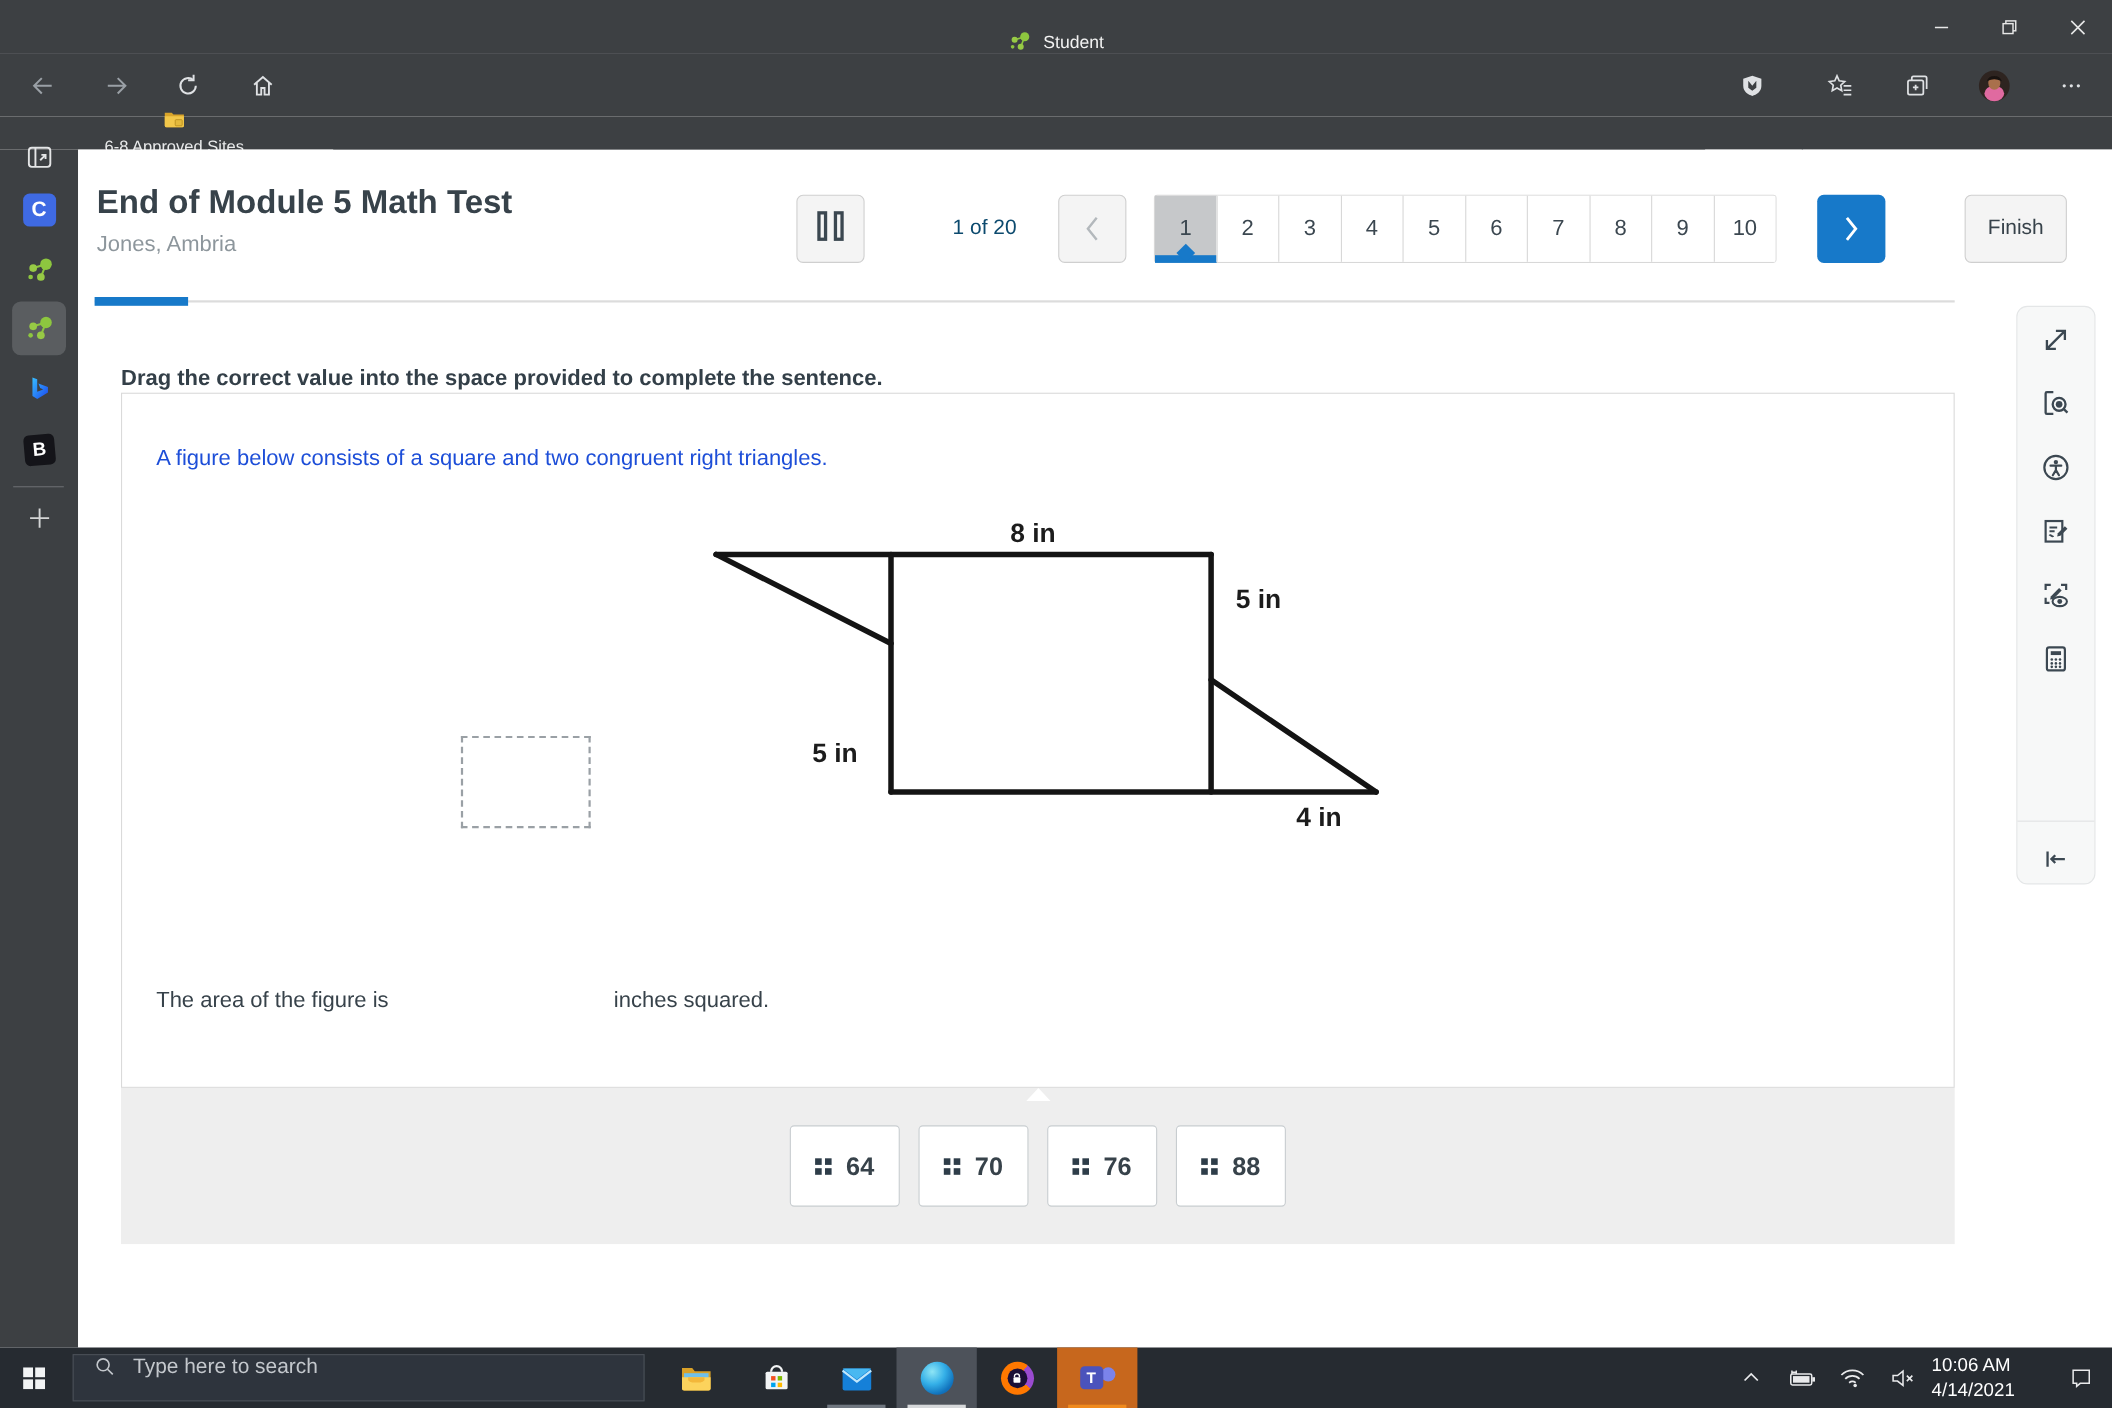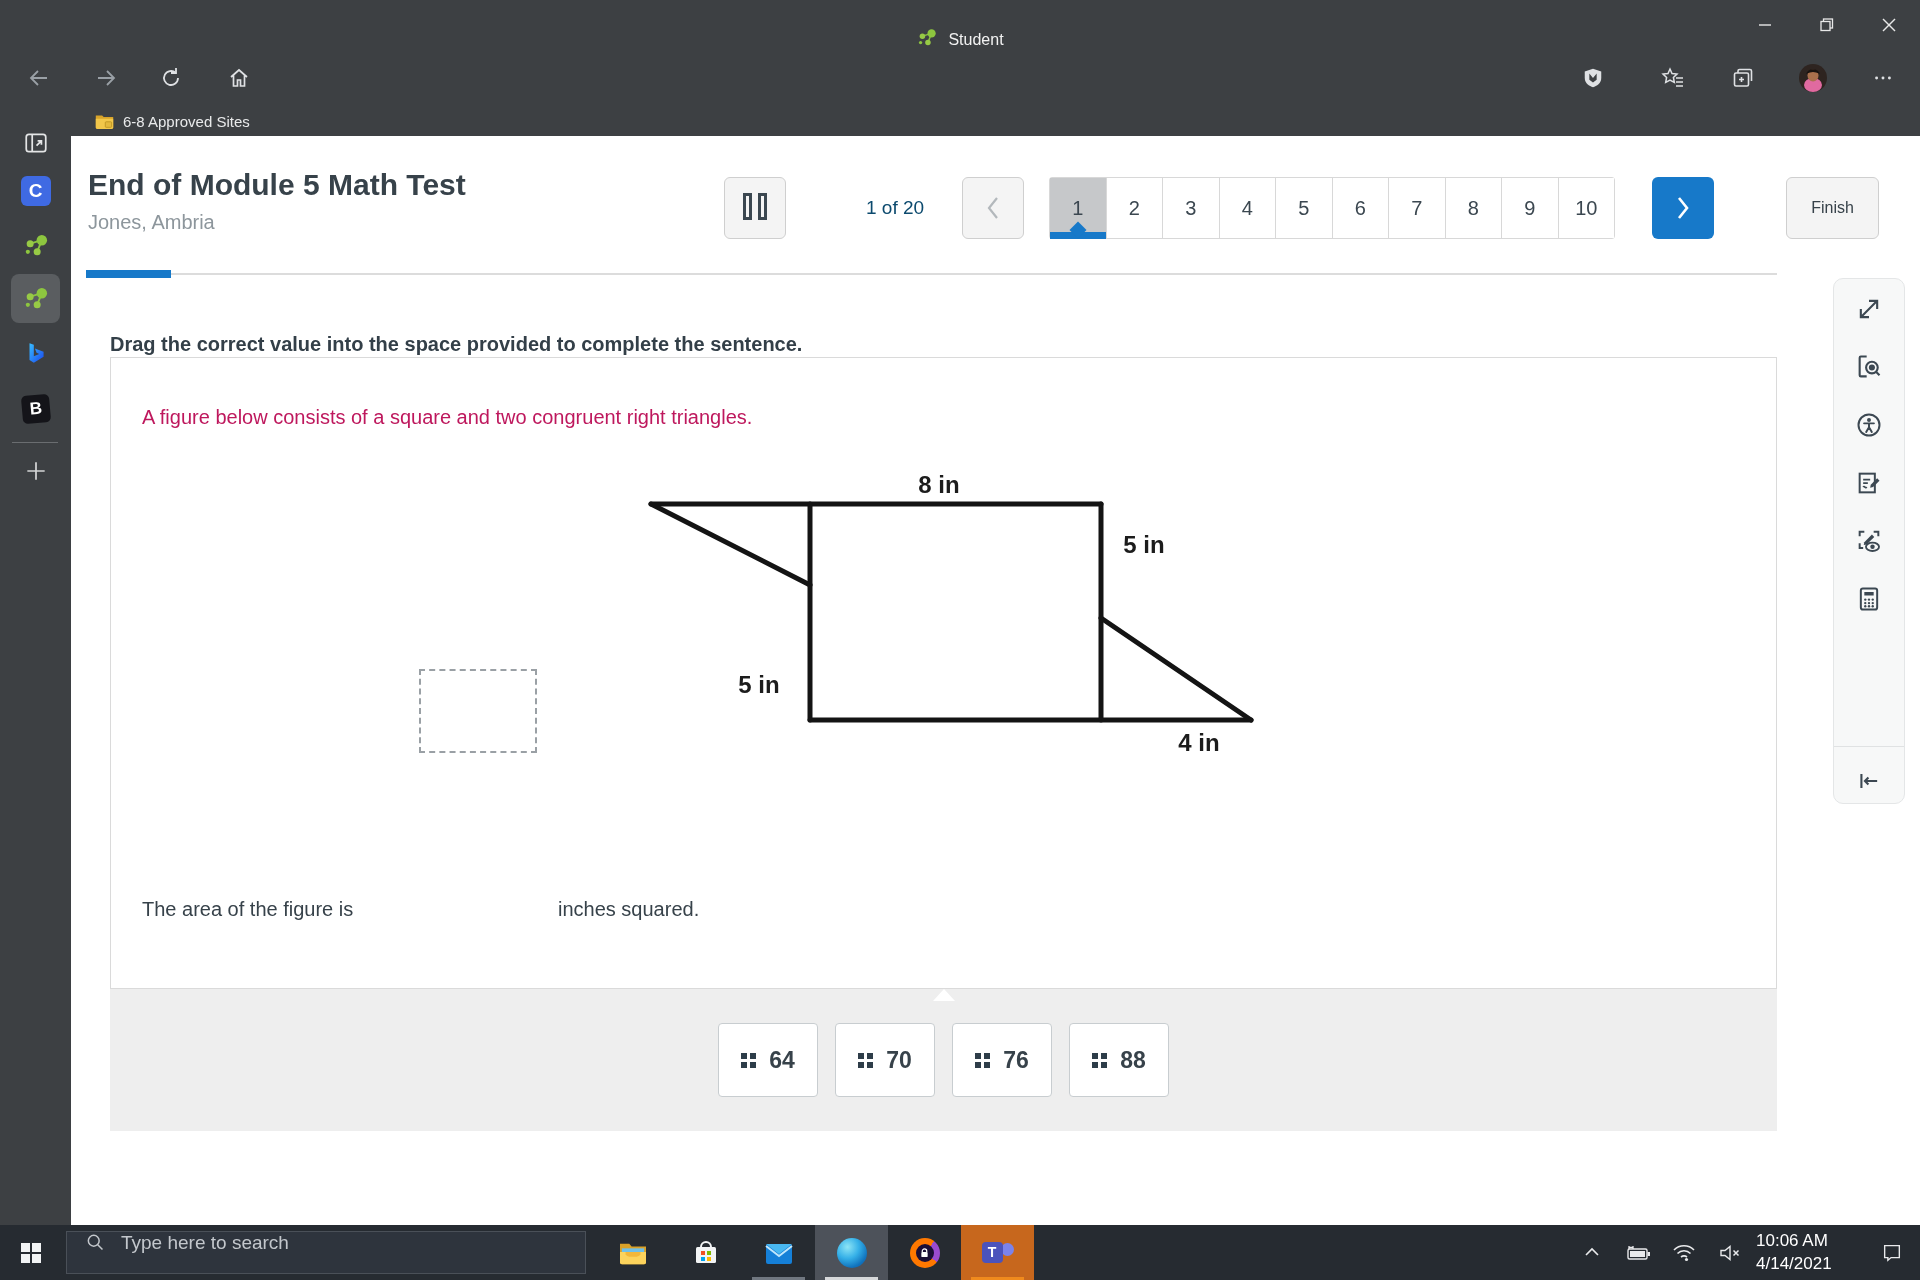--- a/index.html
+++ b/index.html
@@ -10,21 +10,21 @@
   
   .titlebar{position:absolute;left:0;top:0;width:1920px;height:49px;background:#3d4043;}
   .titlebar .apptitle{position:absolute;left:0;top:0;width:100%;height:49px;display:flex;align-items:flex-end;justify-content:center;gap:10px;color:#f2f2f2;font-size:16px;}
   .wincontrols{position:absolute;right:0;top:0;height:49px;display:flex;}
   .winbtn{width:62px;height:49px;display:flex;align-items:center;justify-content:center;}
   .toolbar{position:absolute;left:0;top:49px;width:1920px;height:57px;background:#3d4043;}
   .navbtn{position:absolute;top:8px;width:42px;height:42px;display:flex;align-items:center;justify-content:center;border-radius:6px;}
   .urlbar{position:absolute;left:300px;top:58px;width:1253px;height:38px;background:#1f2225;border-radius:19px;display:flex;align-items:center;color:#e8e9ea;}
   .urltext{font-size:18px;white-space:nowrap;overflow:hidden;max-width:1120px;}
   .bookmarksbar{position:absolute;left:0;top:106px;width:1920px;height:30px;background:#3d4043;display:flex;align-items:center;}
-  .bm{display:flex;align-items:center;gap:9px;margin-left:95px;color:#e9eaeb;font-size:15px;}
+  .bm{display:flex;align-items:center;gap:9px;margin-left:95px;color:#e9eaeb;font-size:15px;flex-direction:column;}
 
   
   .sidebar{position:absolute;left:0;top:136px;width:71px;height:1089px;background:#3d4043;}
   .sideitem{position:absolute;left:11px;width:49px;height:49px;display:flex;align-items:center;justify-content:center;border-radius:8px;}
   .sideitem.sel{background:#5a5d60;}
   .sidedivider{position:absolute;left:12px;width:46px;height:1px;background:#6a6d70;}
   .cleverbox{width:30px;height:30px;border-radius:6px;background:#3f6ae3;color:#fff;font-weight:bold;font-size:19px;display:flex;align-items:center;justify-content:center;}
   .blooketbox{width:28px;height:28px;border-radius:5px;background:#141419;color:#fff;font-weight:bold;font-size:17px;display:flex;align-items:center;justify-content:center;transform:rotate(-5deg);}
 
   
@@ -32,28 +32,28 @@
   .testtitle{position:absolute;left:17px;top:32px;font-size:30px;color:#37424a;font-weight:700;}
   .studentname{position:absolute;left:17px;top:75px;font-size:20px;color:#8d969c;}
   .sqbtn{position:absolute;top:41px;width:62px;height:62px;background:#f4f4f4;border:1px solid #cfcfcf;border-radius:6px;display:flex;align-items:center;justify-content:center;}
   .pagegroup{position:absolute;left:978px;top:41px;width:566px;height:62px;display:flex;border:1px solid #d8d8d8;border-radius:3px;background:#fff;}
   .pagebtn{flex:1 1 0;display:flex;align-items:center;justify-content:center;font-size:20px;color:#3b4750;border-left:1px solid #d8d8d8;position:relative;background:#fff;}
   .pagebtn:first-child{border-left:none;}
   .pagebtn.sel{background:#c6c8ca;}
   .pagebtn.sel .selbar{position:absolute;left:0;right:0;bottom:-1px;height:7px;background:#1779c9;}
   .pagebtn.sel .selpeak{position:absolute;left:50%;bottom:2px;width:12px;height:12px;background:#1779c9;transform:translateX(-50%) rotate(45deg);}
   .nextbtn{position:absolute;left:1581px;top:41px;width:62px;height:62px;background:#1779c9;border-radius:6px;display:flex;align-items:center;justify-content:center;}
-  .finishbtn{position:absolute;left:1715px;top:41px;width:93px;height:62px;background:#f4f4f4;border:1px solid #cfcfcf;border-radius:6px;display:flex;align-items:center;justify-content:center;font-size:16px;color:#37424a;}
+  .finishbtn{position:absolute;left:1715px;top:41px;width:93px;height:62px;background:#f4f4f4;border:1px solid #cfcfcf;border-radius:6px;display:flex;align-items:center;justify-content:center;font-size:19px;color:#37424a;}
   .pausebar{display:inline-block;width:9px;height:27px;border:3px solid #3b4750;margin:0 3px;}
   .progresswrap{position:absolute;left:15px;top:134px;width:1691px;height:8px;}
   .progressline{position:absolute;left:0;top:3px;width:100%;height:2px;background:#dcdcdc;}
   .progressfill{position:absolute;left:0;top:0;width:85px;height:8px;background:#1779c9;}
   .prompt{position:absolute;left:39px;top:169px;font-size:20px;font-weight:bold;color:#333f48;margin-top:28px;}
   .qcard{position:absolute;left:39px;top:221px;width:1667px;height:632px;border:1px solid #dadada;background:#fff;}
-  .qcaption{position:absolute;left:31px;top:48px;font-size:20px;color:#be185d;text-align:center;}
+  .qcaption{position:absolute;left:31px;top:48px;font-size:20px;color:#1d4ed8;text-align:center;}
   .sentence-before{position:absolute;left:31px;top:540px;font-size:20px;color:#37424a;}
   .sentence-after{position:absolute;left:447px;top:540px;font-size:20px;color:#37424a;}
   .dropzone{position:absolute;left:308px;top:311px;width:118px;height:84px;border:2px dashed #9aa0a5;background:#fff;}
   .tray{position:absolute;left:39px;top:853px;width:1667px;height:142px;background:#eeeeee;display:flex;align-items:center;justify-content:center;gap:17px;}
   .traynotch{position:absolute;left:823px;top:0;width:0;height:0;border-left:11px solid transparent;border-right:11px solid transparent;border-bottom:12px solid #ffffff;}
   .chip{width:100px;height:74px;background:#fff;border:1px solid #c8cdd0;border-radius:4px;display:flex;align-items:center;justify-content:center;gap:13px;font-weight:bold;}
   .chipnum{font-size:23px;color:#37424a;}
   .handle{display:grid;grid-template-columns:6px 6px;grid-template-rows:6px 6px;gap:3px;}
   .handle span{background:#2e3d49;display:block;}
 

